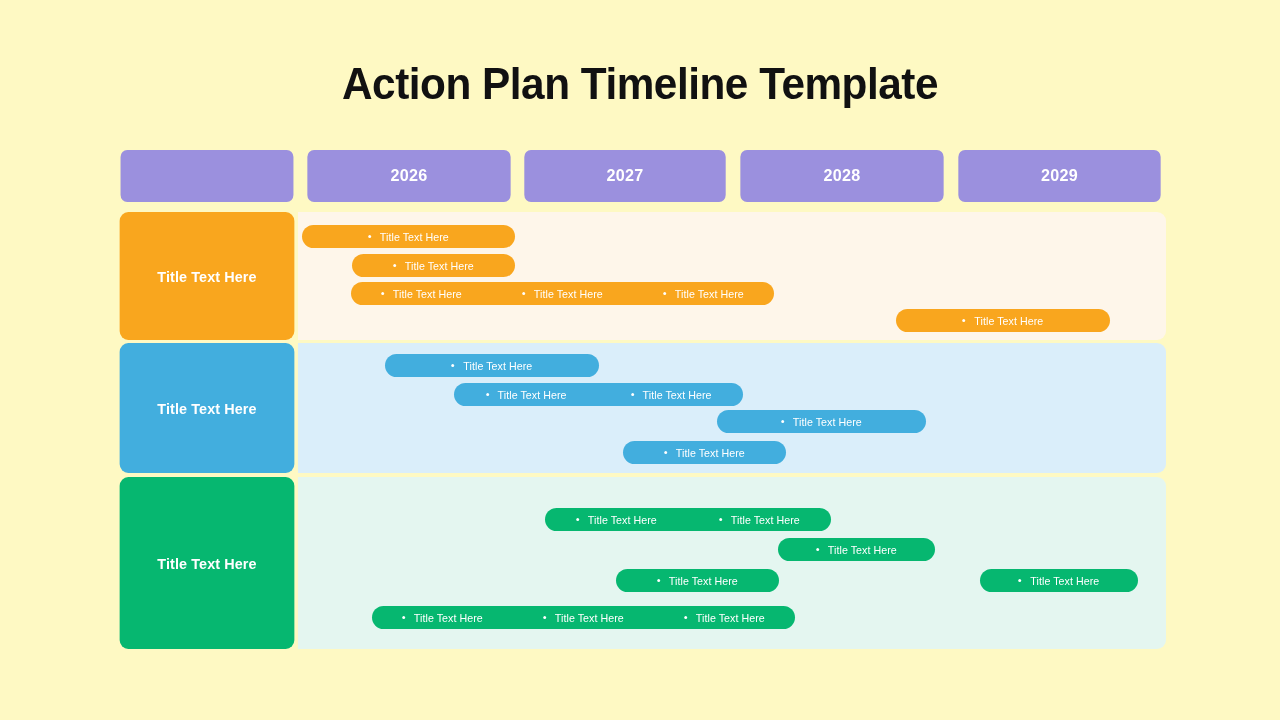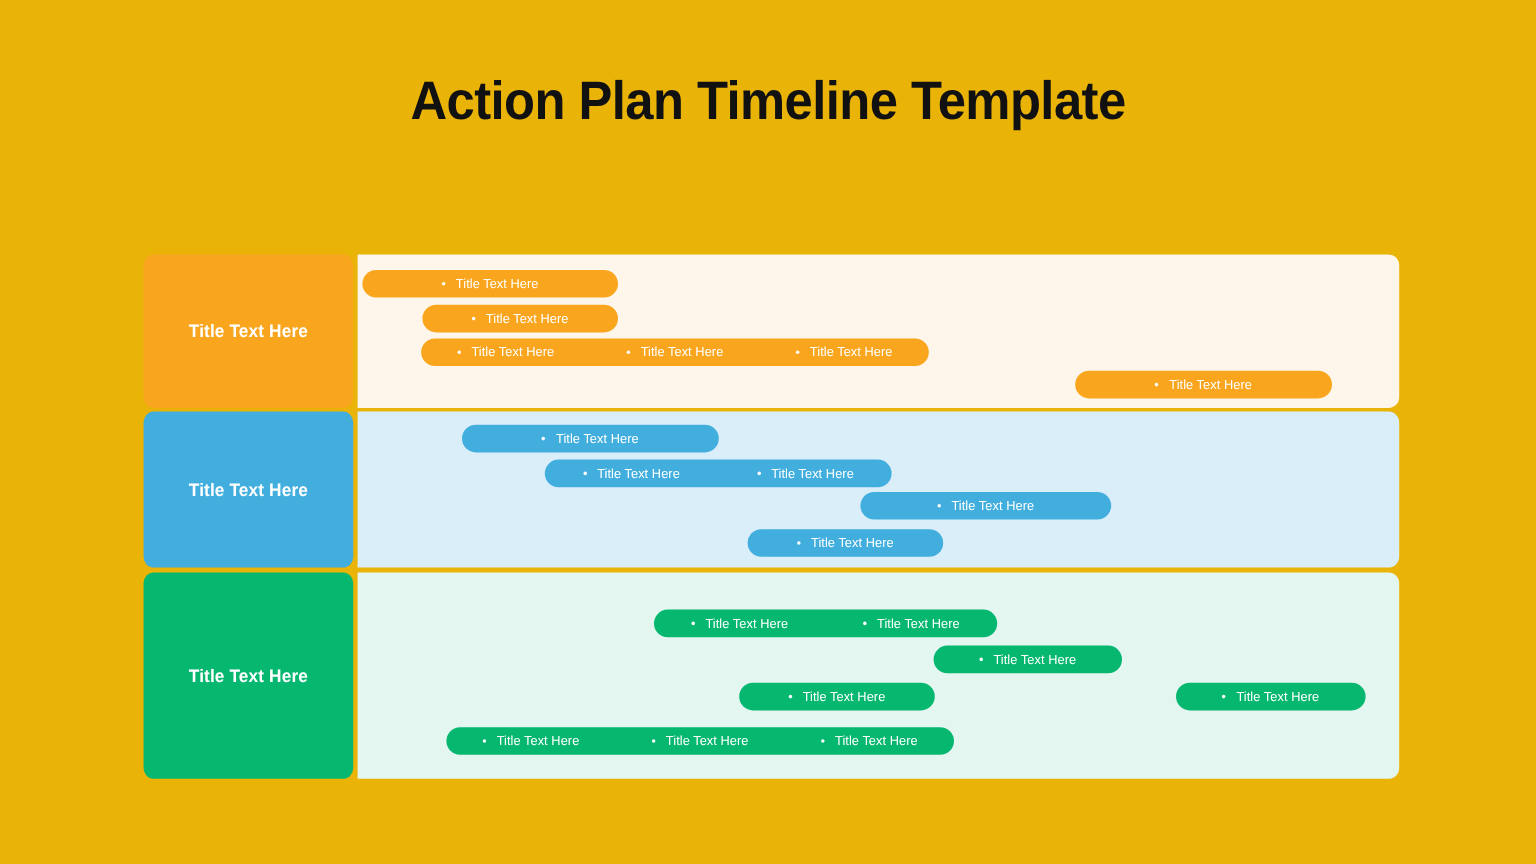--- a/index.html
+++ b/index.html
@@ -9,21 +9,21 @@
     overflow: hidden;
   }
   body {
     font-family: "Liberation Sans", "DejaVu Sans", sans-serif;
     -webkit-font-smoothing: antialiased;
   }
   #slide {
     position: relative;
     width: 1280px;
     height: 720px;
-    background: #eab308;
+    background: #fef9c3;
   }
 
   
   .title {
     position: absolute;
     left: 0; right: 0;
     top: 54px;
     text-align: center;
     font-size: 45px;
     line-height: 60px;
@@ -125,20 +125,27 @@
     flex: 0 0 auto;
   }
 </style>
 </head>
 <body>
 
 <div id="slide">
 
   <div class="title">Action Plan Timeline Template</div>
 
+  <div class="header-row">
+      <div class="year-box" style="left: 0px; width: 182px; background: rgb(155, 144, 222);"></div>
+      <div class="year-box" style="left: 186px; width: 214px; background: rgb(155, 144, 222);">2026</div>
+      <div class="year-box" style="left: 403px; width: 212px; background: rgb(155, 144, 222);">2027</div>
+      <div class="year-box" style="left: 619px; width: 214px; background: rgb(155, 144, 222);">2028</div>
+      <div class="year-box" style="left: 837px; width: 213px; background: rgb(155, 144, 222);">2029</div>
+    </div>
 
   <div id="lanes-container">
       <div class="lane" style="top: 212px; height: 128px;">
         <div class="lane-bg" style="background: rgb(254, 246, 234);"></div>
         <div class="lane-label" style="background: rgb(249, 166, 30);">Title Text Here</div>
         <div class="pill" style="left: 186px; top: 13px; width: 213px; background: rgb(249, 166, 30);">
           <div class="pill-seg">
             <span class="pill-bullet"></span>
             <span>Title Text Here</span>
           </div>

